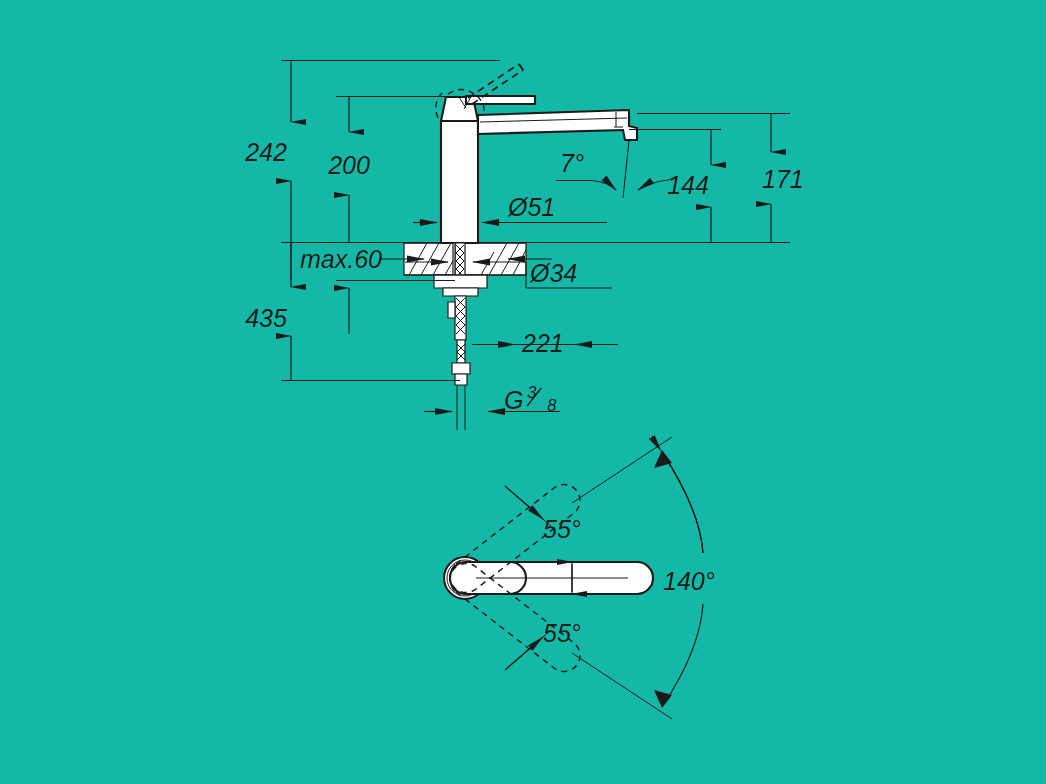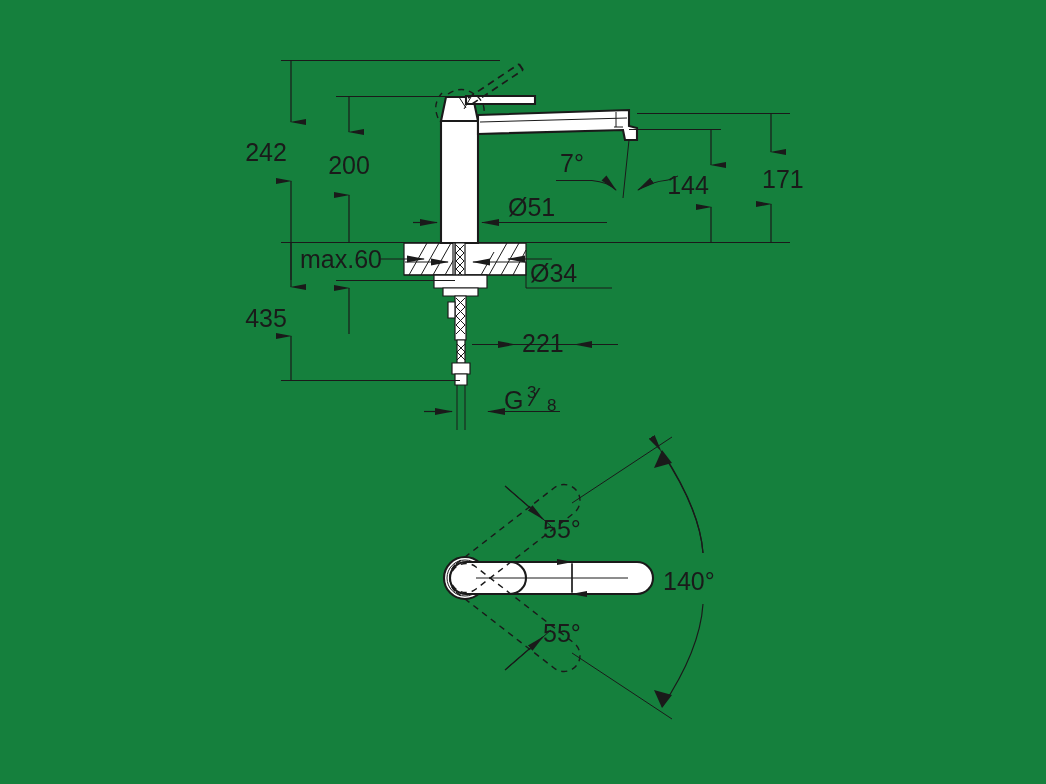--- a/index.html
+++ b/index.html
@@ -10,21 +10,22 @@
   body {
     width: 1046px;
     height: 784px;
     font-family: "Liberation Sans", sans-serif;
     overflow: hidden;
   }
   #drawing-root {
     position: relative;
     width: 1046px;
     height: 784px;
-    background: #15803d;
+    background: #14b8a6;
+    font-style: italic;
   }
   svg.tech-drawing {
     display: block;
     width: 1046px;
     height: 784px;
   }
   .ln {
     stroke: #1a1a1a;
     fill: none;
     stroke-width: 1.2;

